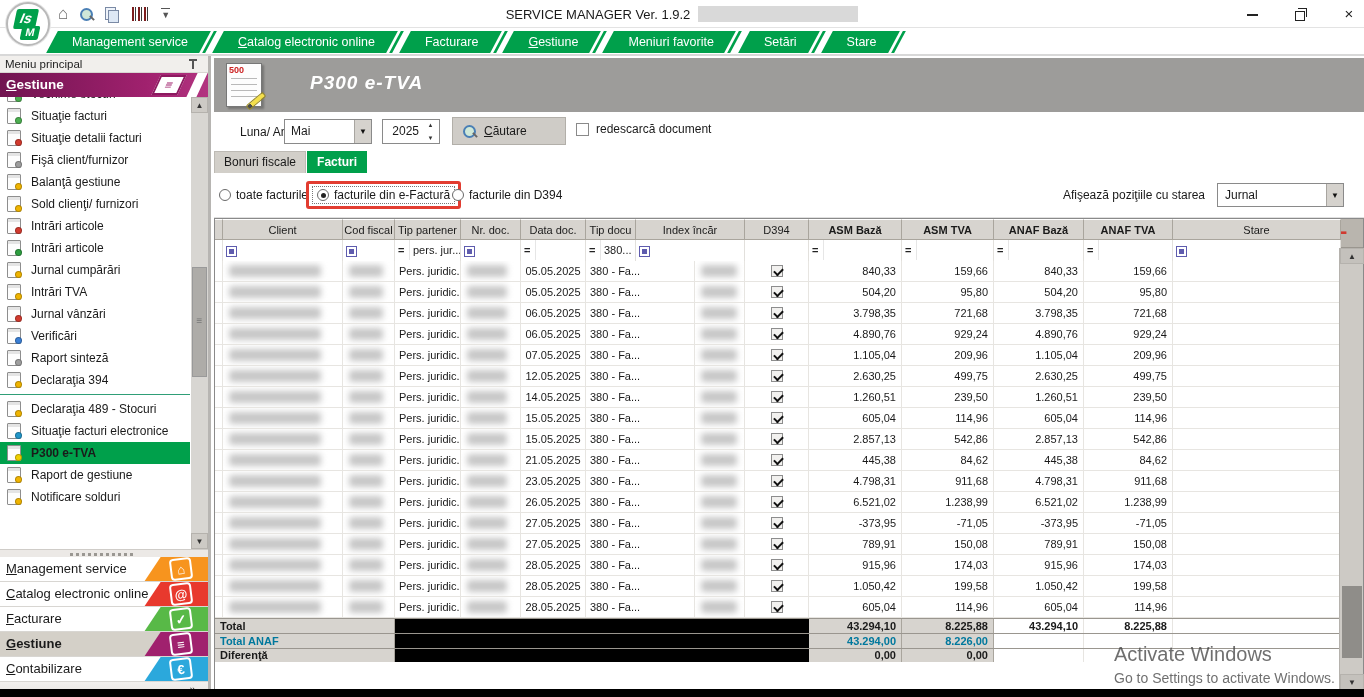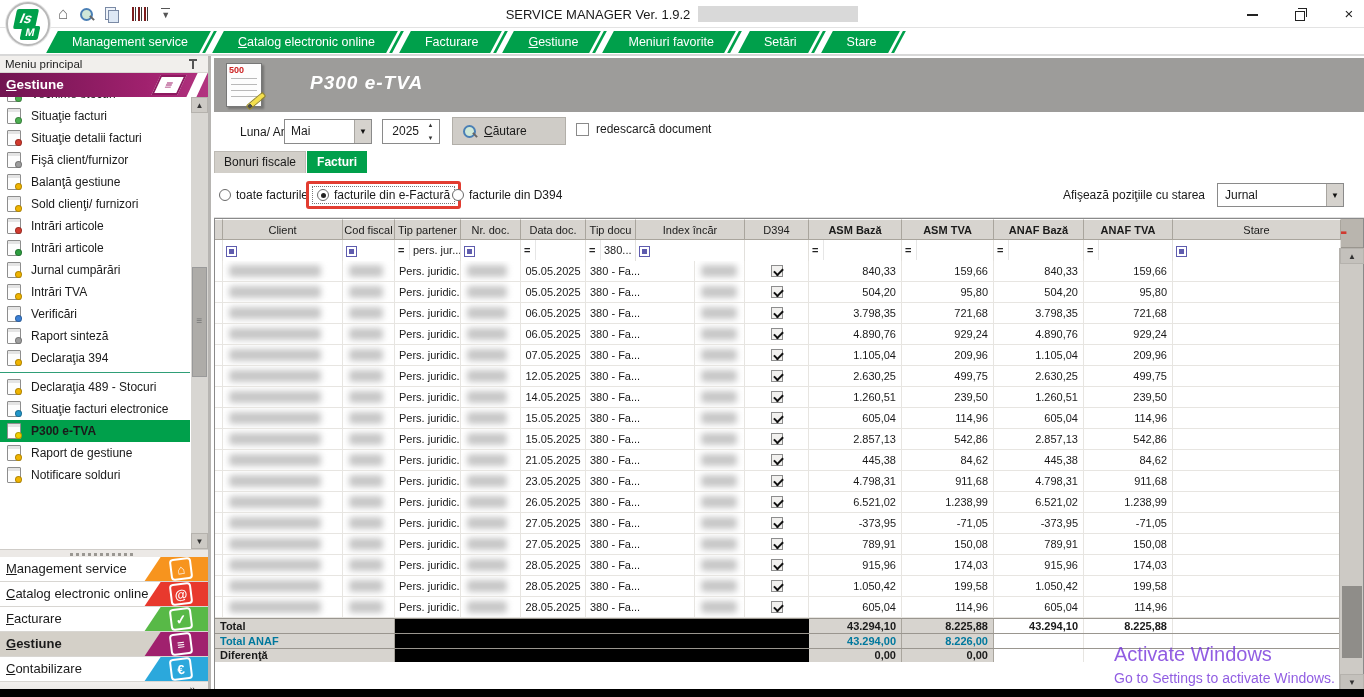--- a/index.html
+++ b/index.html
@@ -199,21 +199,21 @@
   .tlabel { background:#d7d4cf; font-weight:bold; padding-left:5px; border-right:1px solid #a9a59d; }
   .tlabel.teal, .tnum.teal { color:#00789d; }
   .tblack { background:#000; }
   .tnum { background:#d7d4cf; font-weight:bold; text-align:right; padding-right:5px;
           border-right:1px solid #a9a59d; }
   .tnum.white { background:#fff; border-right:1px solid #e7e5e1; }
   #vscroll { position:absolute; right:0; top:29px; bottom:0; width:24px; background:#cdcac5;
              border-left:1px solid #b5b2ad; }
   #vscroll .sarrow { width:24px; background:#c4c1bc; }
   #vthumb { position:absolute; left:2px; top:338px; width:20px; height:72px; background:#8f8d89; }
-  #watermark { position:absolute; right:28px; bottom:4px; text-align:left; color:#6d28d9; opacity:.75;
+  #watermark { position:absolute; right:28px; bottom:4px; text-align:left; color:#404040; opacity:.75;
                pointer-events:none; z-index:30;}
   #watermark .w1 { font-size:20px; }
   #watermark .w2 { font-size:14px; margin-top:4px; }
   #bottomstrip { position:absolute; left:0; top:689px; width:1364px; height:8px; background:#000; }
   u { text-decoration:underline; }
 </style>
 </head>
 <body>
 
 <div id="titlebar">
@@ -315,20 +315,26 @@
           <span class="sicon">
             <span class="dot" style="background:#f0b400"></span>
           </span>
           <span>Jurnal cumpărări</span>
         </div>
         <div class="mitem">
           <span class="sicon">
             <span class="dot" style="background:#f0b400"></span>
           </span>
           <span>Intrări TVA</span>
+        </div>
+        <div class="mitem">
+          <span class="sicon">
+            <span class="dot" style="background:#d23a2e"></span>
+          </span>
+          <span>Jurnal vânzări</span>
         </div>
         <div class="mitem">
           <span class="sicon">
             <span class="dot" style="background:#3a7fd5"></span>
           </span>
           <span>Verificări</span>
         </div>
         <div class="mitem">
           <span class="sicon">
             <span class="dot" style="background:#9e9e9e"></span>

